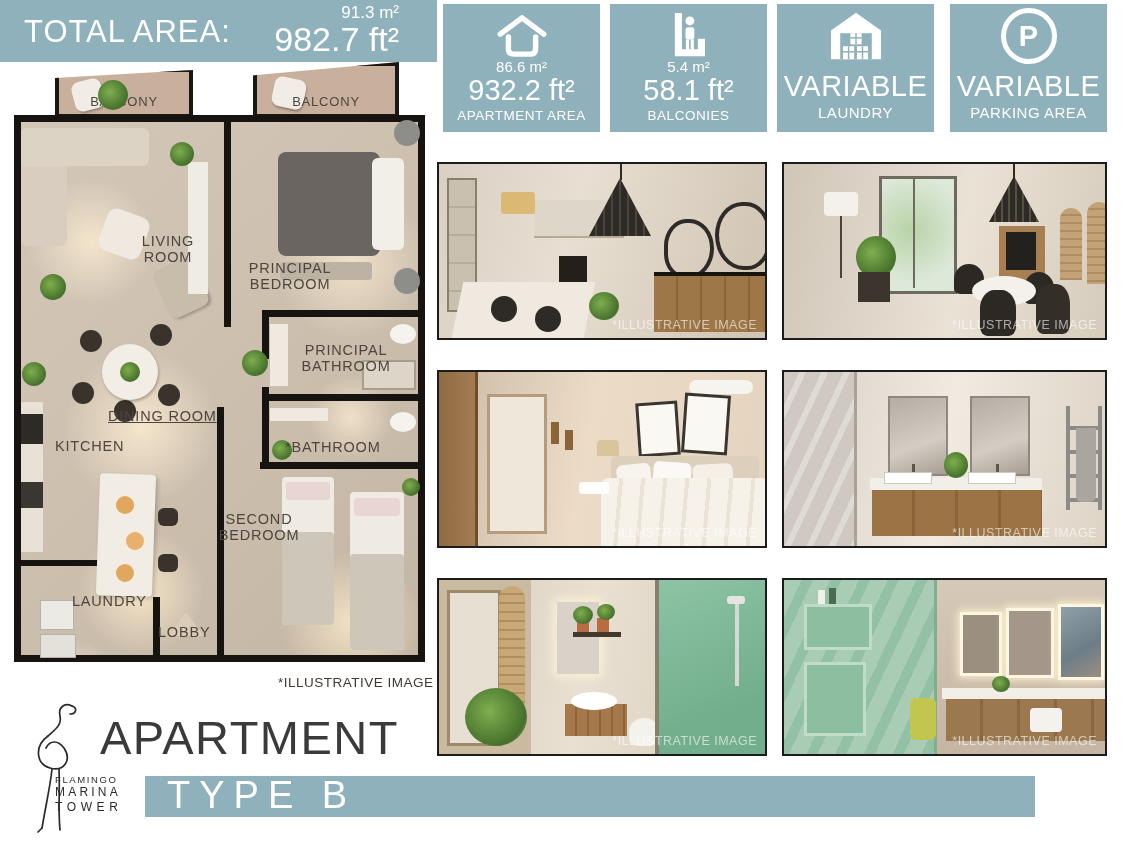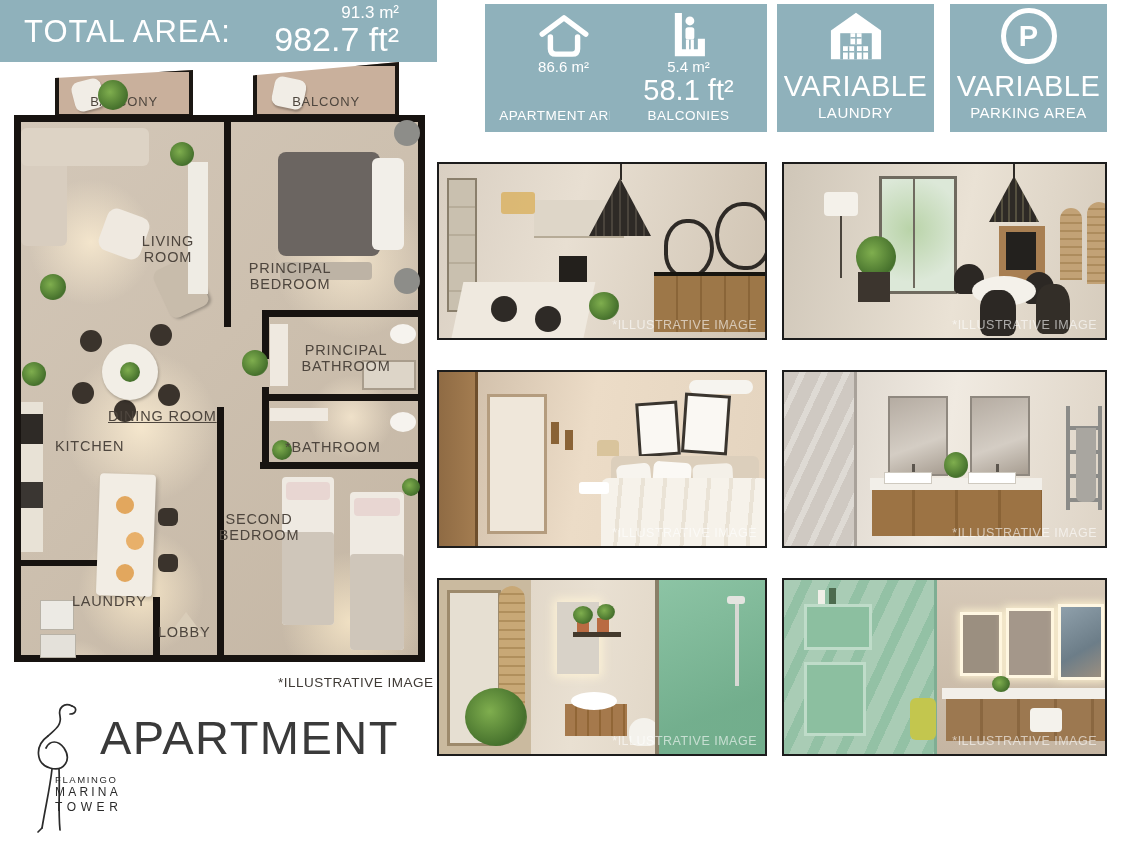--- a/index.html
+++ b/index.html
@@ -70,28 +70,29 @@
 <div id="poster">
 
   <div class="abs" id="total-banner">
     <div class="ta-label">TOTAL AREA:</div>
     <div class="ta-right">
       <div class="ta-m2">91.3 m²</div>
       <div class="ta-ft2">982.7 ft²</div>
     </div>
   </div>
 
-  <div class="abs badge" style="left:443px;margin-left:42px;">
+  <div class="abs badge" style="left:443px;">
     <div class="icon-wrap">
       <svg width="58" height="48" viewBox="0 0 64 52">
         <path d="M8 24 L32 6 L56 24" fill="none" stroke="#fff" stroke-width="6" stroke-linecap="round" stroke-linejoin="round"></path>
         <path d="M17 27 V40 Q17 46 23 46 H41 Q47 46 47 40 V27" fill="none" stroke="#fff" stroke-width="6" stroke-linecap="round"></path>
       </svg>
     </div>
     <div class="b-m2">86.6 m²</div>
+    <div class="b-ft2">932.2 ft²</div>
     <div class="b-label">APARTMENT AREA</div>
   </div>
 
   <div class="abs badge" style="left:610px;">
     <div class="icon-wrap">
       <svg width="46" height="50" viewBox="0 0 52 56">
         <path d="M14 2 V47 H40 V31" fill="none" stroke="#fff" stroke-width="8"></path>
         <circle cx="27" cy="11" r="5" fill="#fff"></circle>
         <rect x="22" y="18" width="10" height="14" rx="3" fill="#fff"></rect>
         <rect x="22.5" y="32" width="3.6" height="12" fill="#fff"></rect>
@@ -357,15 +358,18 @@
   </svg>
 
   <div class="abs" id="brand-text">
     <div class="bl1">FLAMINGO</div>
     <div class="bl2">MARINA</div>
     <div class="bl3">TOWER</div>
   </div>
 
   <div class="abs" id="apartment-title">APARTMENT</div>
 
+  <div class="abs" id="type-bar">
+    <div class="tb-text">TYPE B</div>
+  </div>
 
 
 </div>
 
 </body></html>

